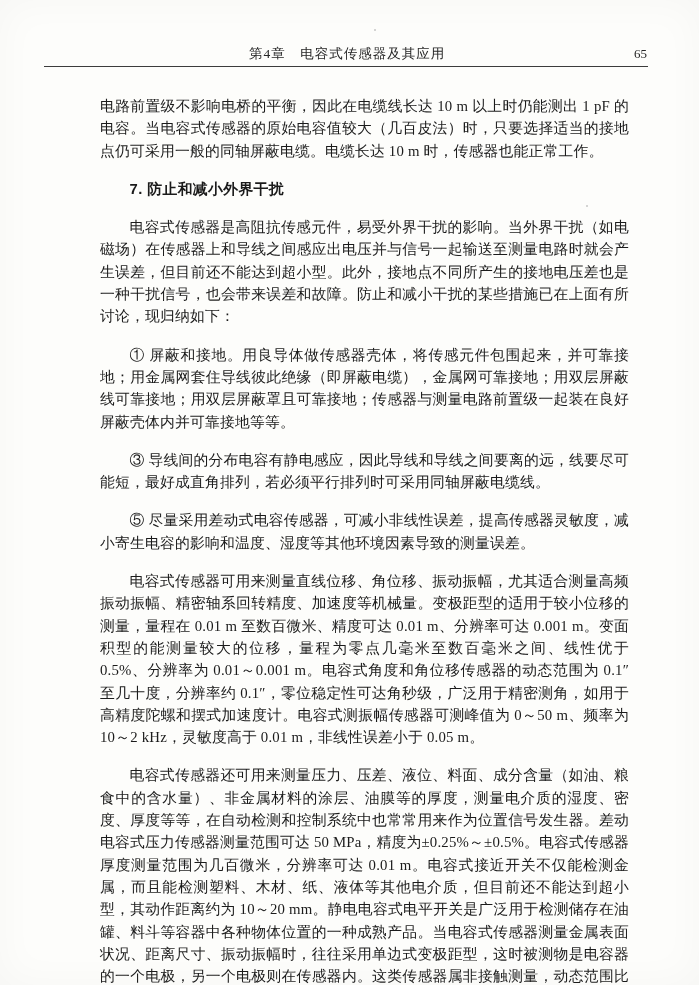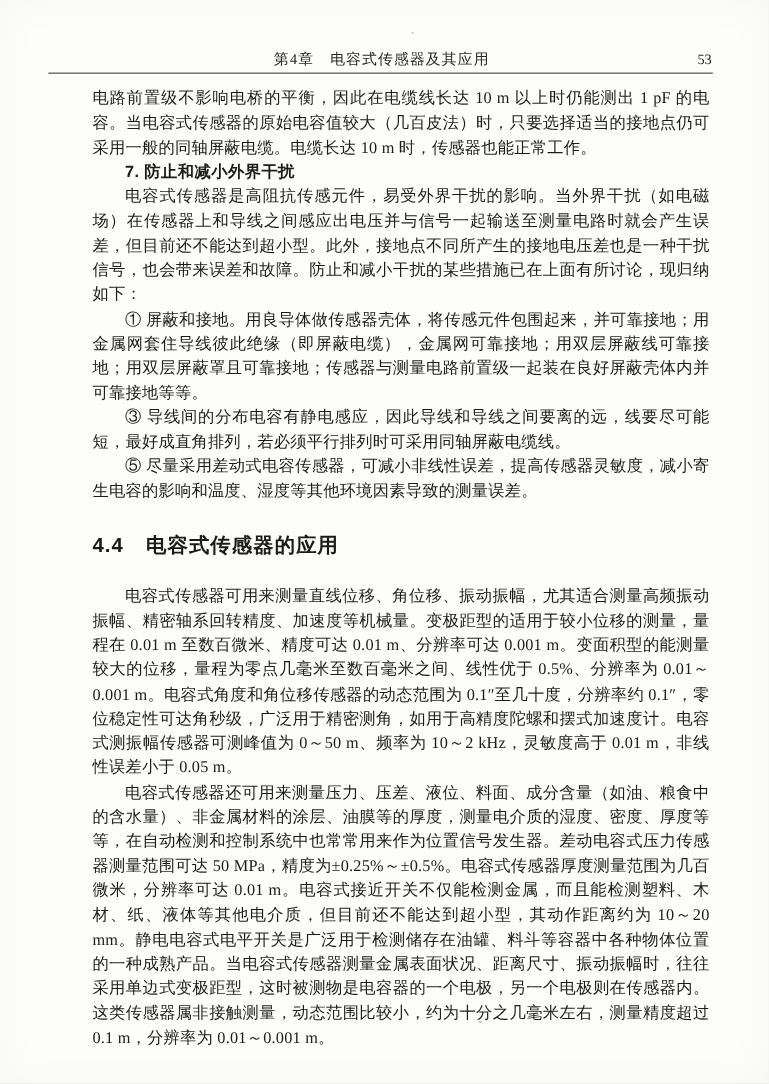--- a/index.html
+++ b/index.html
@@ -53,21 +53,21 @@
   .body-text {
     position: absolute;
     top: 79px;
     left: 84px;
     width: 561px;
     font-size: 14.8px;
     line-height: 22.3px;
     text-align: justify;
     letter-spacing: 0.2px;
   }
-  .body-text p { margin: 0; }
+  .body-text p { margin: 16px; }
   .indent { text-indent: 2em; }
   .noindent { text-indent: 0; }
   .bold-sub {
     font-weight: bold;
     font-family: "Liberation Sans", "DejaVu Sans", sans-serif;
     letter-spacing: 0.4px;
   }
   .section-heading {
     margin: 27px 0 24px 0;
     font-family: "Liberation Sans", "DejaVu Sans", sans-serif;
@@ -87,44 +87,41 @@
     opacity: 0.55;
   }
 </style>
 </head>
 <body>
 
 <div class="page">
 
   <div class="running-header">
     <span class="chapter-title">第4章　电容式传感器及其应用</span>
-    <span class="page-number">53</span>
+    <span class="page-number">65</span>
   </div>
 
   <div class="header-rule"></div>
 
   <div class="body-text">
 
     <p class="noindent">电路前置级不影响电桥的平衡，因此在电缆线长达 10 m 以上时仍能测出 1 pF 的电容。当电容式传感器的原始电容值较大（几百皮法）时，只要选择适当的接地点仍可采用一般的同轴屏蔽电缆。电缆长达 10 m 时，传感器也能正常工作。</p>
 
     <p class="indent bold-sub">7. 防止和减小外界干扰</p>
 
     <p class="indent">电容式传感器是高阻抗传感元件，易受外界干扰的影响。当外界干扰（如电磁场）在传感器上和导线之间感应出电压并与信号一起输送至测量电路时就会产生误差，但目前还不能达到超小型。此外，接地点不同所产生的接地电压差也是一种干扰信号，也会带来误差和故障。防止和减小干扰的某些措施已在上面有所讨论，现归纳如下：</p>
 
     <p class="indent">① 屏蔽和接地。用良导体做传感器壳体，将传感元件包围起来，并可靠接地；用金属网套住导线彼此绝缘（即屏蔽电缆），金属网可靠接地；用双层屏蔽线可靠接地；用双层屏蔽罩且可靠接地；传感器与测量电路前置级一起装在良好屏蔽壳体内并可靠接地等等。</p>
 
 
     <p class="indent">③ 导线间的分布电容有静电感应，因此导线和导线之间要离的远，线要尽可能短，最好成直角排列，若必须平行排列时可采用同轴屏蔽电缆线。</p>
 
 
     <p class="indent">⑤ 尽量采用差动式电容传感器，可减小非线性误差，提高传感器灵敏度，减小寄生电容的影响和温度、湿度等其他环境因素导致的测量误差。</p>
 
-    <h2 class="section-heading">
-      <span class="sec-num">4.4</span><span>电容式传感器的应用</span>
-    </h2>
 
     <p class="indent">电容式传感器可用来测量直线位移、角位移、振动振幅，尤其适合测量高频振动振幅、精密轴系回转精度、加速度等机械量。变极距型的适用于较小位移的测量，量程在 0.01 m 至数百微米、精度可达 0.01 m、分辨率可达 0.001 m。变面积型的能测量较大的位移，量程为零点几毫米至数百毫米之间、线性优于 0.5%、分辨率为 0.01～0.001 m。电容式角度和角位移传感器的动态范围为 0.1″至几十度，分辨率约 0.1″，零位稳定性可达角秒级，广泛用于精密测角，如用于高精度陀螺和摆式加速度计。电容式测振幅传感器可测峰值为 0～50 m、频率为 10～2 kHz，灵敏度高于 0.01 m，非线性误差小于 0.05 m。</p>
 
     <p class="indent">电容式传感器还可用来测量压力、压差、液位、料面、成分含量（如油、粮食中的含水量）、非金属材料的涂层、油膜等的厚度，测量电介质的湿度、密度、厚度等等，在自动检测和控制系统中也常常用来作为位置信号发生器。差动电容式压力传感器测量范围可达 50 MPa，精度为±0.25%～±0.5%。电容式传感器厚度测量范围为几百微米，分辨率可达 0.01 m。电容式接近开关不仅能检测金属，而且能检测塑料、木材、纸、液体等其他电介质，但目前还不能达到超小型，其动作距离约为 10～20 mm。静电电容式电平开关是广泛用于检测储存在油罐、料斗等容器中各种物体位置的一种成熟产品。当电容式传感器测量金属表面状况、距离尺寸、振动振幅时，往往采用单边式变极距型，这时被测物是电容器的一个电极，另一个电极则在传感器内。这类传感器属非接触测量，动态范围比较小，约为十分之几毫米左右，测量精度超过 0.1 m，分辨率为 0.01～0.001 m。</p>
 
   </div>
 
   <div class="speck" style="left:374px; top:29px; width:2px; height:2px;"></div>
   <div class="speck" style="left:586px; top:205px; width:2px; height:2px;"></div>
   <div class="speck" style="left:435px; top:928px; width:3px; height:2px;"></div>

